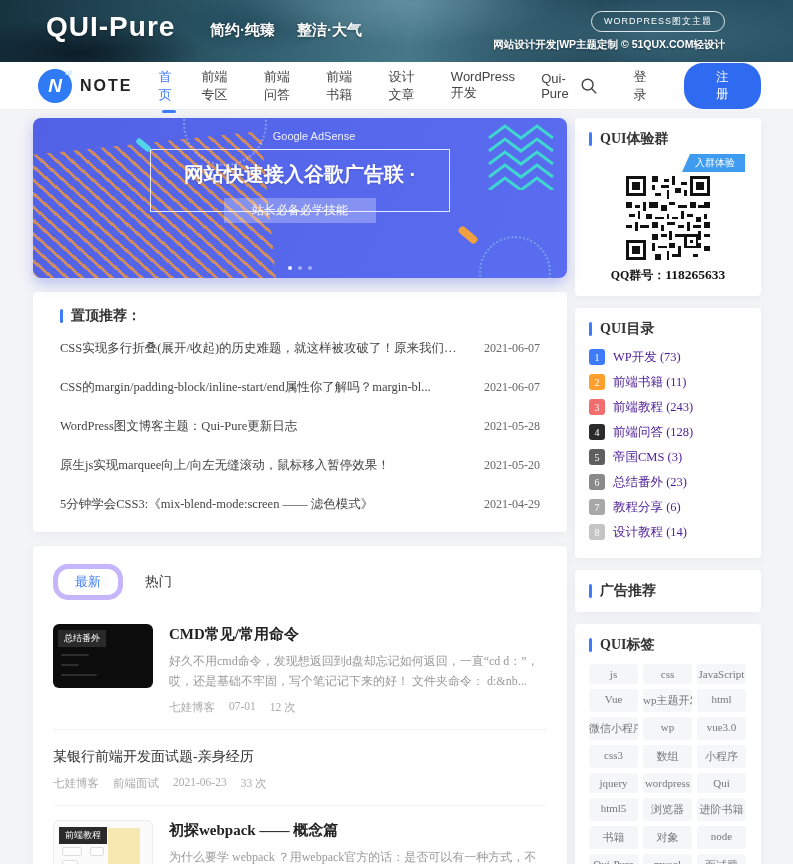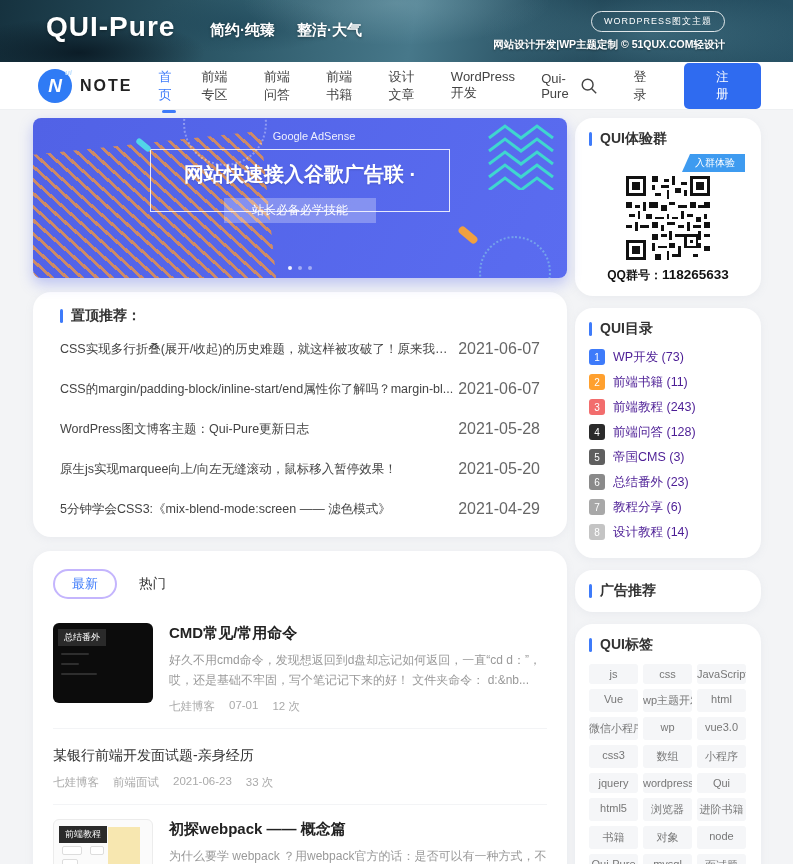--- a/index.html
+++ b/index.html
@@ -35,28 +35,28 @@
   .logo-sup { position:absolute; top:-1px; right:0; font-size:8px; font-style:italic; color:#bfe0ff; }
   .logo-text { font-size:16px; font-weight:bold; color:#222; letter-spacing:2px; }
   .nav-items { display:flex; gap:24px; align-items:center; }
   .nav-item { font-size:13px; color:#444; position:relative; }
   .nav-item.active { color:#3e7bfa; }
   .nav-item.active::after { content:""; position:absolute; left:4px; bottom:-9px;
     width:14px; height:3px; border-radius:2px; background:#3e7bfa; }
   .nav-right { margin-left:auto; display:flex; align-items:center; gap:36px; }
   .search-btn { width:20px; height:20px; display:flex; align-items:center; }
   .login-link { font-size:13px; color:#444; }
-  .register-btn { background:#2f6bf0; color:#fff; border:none; border-radius:5px;
+  .register-btn { background:#2f6bf0; color:#fff; border:none; border-radius:19px;
     padding:6px 32px; font-size:12.5px; cursor:pointer; }
 
   
   .content { display:flex; gap:8px; padding:8px 32px 0 33px; align-items:flex-start; }
   .col-left { width:534px; flex-shrink:0; }
   .col-right { width:186px; flex-shrink:0; }
-  .card { background:#fff; border-radius:18px; box-shadow:0 2px 8px rgba(150,160,180,.10); }
+  .card { background:#fff; border-radius:4px; box-shadow:0 2px 8px rgba(150,160,180,.10);font-family:Liberation Serif, serif; }
   .card-head { display:flex; align-items:center; gap:8px; }
   .bar { width:3px; height:14px; background:#3e7bfa; border-radius:2px; }
   .card-title { font-size:14px; font-weight:bold; color:#333; }
 
   
   .banner { height:160px; border-radius:8px; position:relative; overflow:hidden;
     background:linear-gradient(115deg,#5162e6,#5a6cf0); cursor:pointer;
     box-shadow:0 6px 14px rgba(85,104,232,.35); }
   .banner-stripes { position:absolute; left:-60px; top:28px; width:300px; height:220px;
     transform:rotate(-6deg);
@@ -82,31 +82,31 @@
   .dot { width:4px; height:4px; border-radius:50%; background:rgba(255,255,255,.45); cursor:pointer; }
   .dot.on { background:rgba(255,255,255,.9); }
 
   
   .pinned-card { margin-top:14px; padding:15px 27px 8px; }
   .pinned-list { margin-top:4px; }
   .pinned-row { display:flex; justify-content:space-between; align-items:center;
     padding:11px 0; cursor:pointer; }
   .pinned-title { font-size:12.5px; color:#444; white-space:nowrap; overflow:hidden;
     text-overflow:ellipsis; max-width:400px; }
-  .pinned-date { font-size:16px; color:#666; flex-shrink:0; }
+  .pinned-date { font-size:12px; color:#666; flex-shrink:0; }
 
   
   .feed-card { margin-top:14px; padding:16px 20px 10px; min-height:330px; }
   .tabs { display:flex; align-items:center; gap:22px; margin:2px 0 10px; }
   .tab { font-size:13.5px; color:#333; cursor:pointer; }
-  .tab-active { border:2px solid #c4b5fd; color:#3e7bfa; border-radius:15px; padding:4px 17px; font-size:13px; }
+  .tab-active { border:5px solid #c4b5fd; color:#3e7bfa; border-radius:15px; padding:4px 17px; font-size:13px; }
   .article { display:flex; padding:14px 0; border-bottom:1px solid #f3f4f6; cursor:pointer; }
   .article.no-thumb { display:block; }
   .article:last-child { border-bottom:none; }
-  .thumb { width:100px; height:80px; border-radius:6px; position:relative; flex-shrink:0; overflow:hidden; }
+  .thumb { width:100px; height:64px; border-radius:6px; position:relative; flex-shrink:0; overflow:hidden; }
   .thumb-label { position:absolute; top:6px; left:5px; background:#2a2a2a; color:#fff;
     font-size:9px; padding:2px 6px; z-index:2; white-space:nowrap; }
   .thumb-terminal { background:#0c0c0c; }
   .thumb-terminal i { position:absolute; display:block; background:#2e2e2e; height:2px; border-radius:1px; }
   .thumb-doc { background:#fbfbfb; border:1px solid #ececec; }
   .thumb-doc .mini { position:absolute; background:#fff; border:1px solid #ddd; border-radius:2px; width:20px; height:9px; }
   .thumb-doc .yellow { position:absolute; right:12px; top:7px; width:32px; height:50px; background:#f7e7b0; }
   .article-body { margin-left:16px; flex:1; min-width:0; }
   .article-title { font-size:15px; font-weight:bold; color:#222; margin:1px 0 8px; }
   .article-title.small { font-size:14px; font-weight:normal; color:#333; margin:4px 0 10px; }

